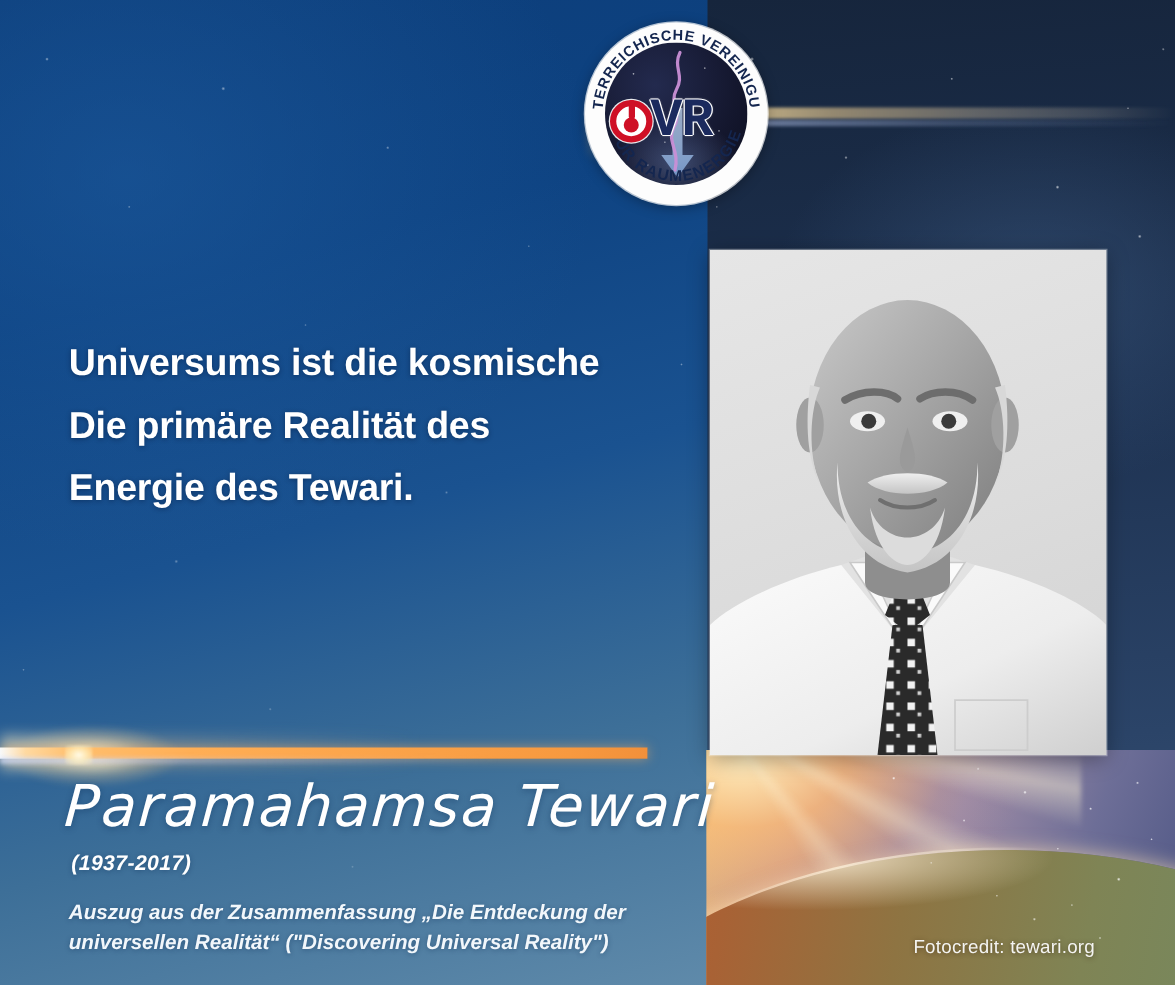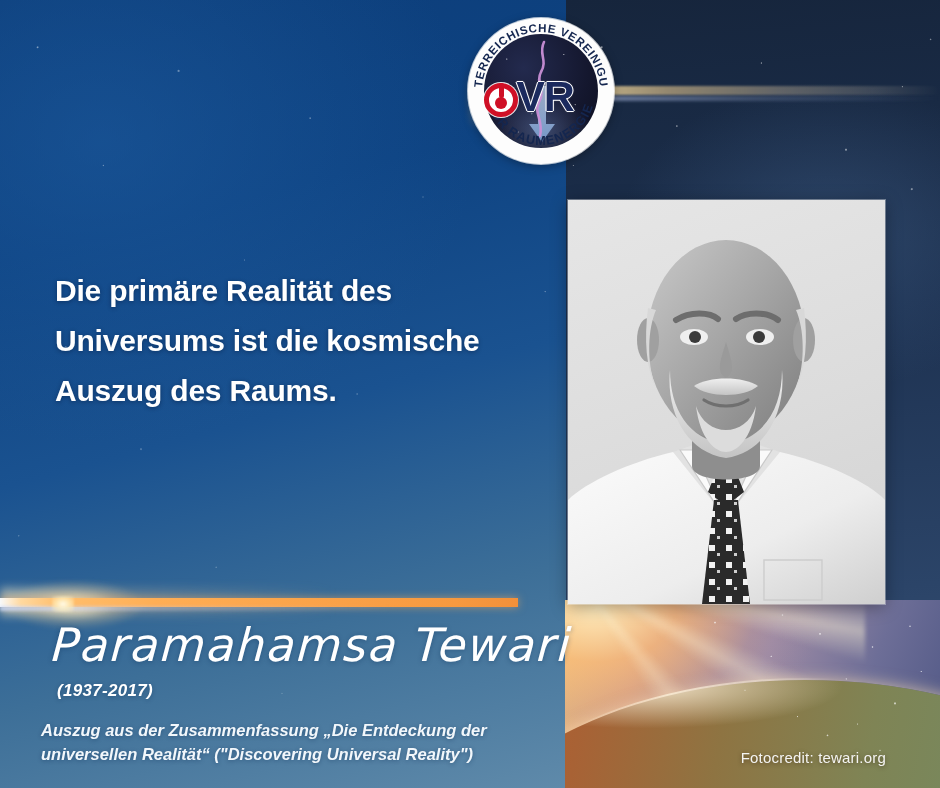--- a/index.html
+++ b/index.html
@@ -190,21 +190,21 @@
       radial-gradient(1px 1px at 80% 62%, rgba(255,255,255,.65), transparent),
       radial-gradient(1px 1px at 30% 86%, rgba(255,255,255,.5), transparent);
   }
   .logo-arrow{
     position:absolute; left:38px; top:52px; width:40px; height:56px;
   }
   .logo-text-svg{ position:absolute; left:0; top:0; width:146px; height:146px; }
   .ovr-letters{
     position:absolute; left:0; top:54px; width:122px; text-align:center;
     font-weight:bold; font-size:43px; letter-spacing:-1px; z-index:3;
-    font-family:Liberation Sans, sans-serif;
+    font-family:Liberation Mono, monospace;
   }
   .ovr-letters .o-mark{
     display:inline-block; width:34px; height:34px; border-radius:50%;
     background:#fff; border:5px solid #cf1026; position:relative;
     vertical-align:-6px; margin-right:-2px;
     box-shadow:0 0 0 1px rgba(255,255,255,.9);
   }
   .ovr-letters .o-mark::before{
     content:""; position:absolute; left:50%; top:-5px; margin-left:-2.5px;
     width:5px; height:15px; background:#cf1026; border-radius:2px;
@@ -250,27 +250,27 @@
     text-shadow:0 1px 5px rgba(10,40,80,.35);
     transform:skewX(-4deg);
   }
   .sig-years{
     position:absolute; left:57px; top:681px; z-index:5;
     color:#ffffff; font-size:17px; font-style:italic; font-weight:bold;
     letter-spacing:.3px;
     text-shadow:0 1px 4px rgba(10,40,80,.4);
   }
   .sig-source{
-    position:absolute; left:41px; top:718px; width:470px; z-index:5;
+    position:absolute; left:55px; top:718px; width:470px; z-index:5;
     color:#f2f7fb; font-size:16.5px; line-height:24px;
     font-style:italic; font-weight:bold;
     text-shadow:0 1px 4px rgba(10,40,80,.4);
   }
   .photocredit{
-    position:absolute; right:54px; bottom:22px; z-index:7;
+    position:absolute; right:64px; bottom:22px; z-index:7;
     color:#f4f4f2; font-size:15px; letter-spacing:.2px;
     text-shadow:0 1px 4px rgba(60,40,20,.6);
   }
 </style>
 </head>
 <body>
 
 <div id="card">
 
   <div class="bg-right-space"></div>
@@ -391,23 +391,23 @@
 
       <path d="M136 200 C148 208, 168 208, 180 200" stroke="#6f6f6f" stroke-width="3.2" fill="none" stroke-linecap="round"></path>
 
       <path d="M102 170 C98 212, 118 252, 158 258 C198 252, 218 212, 214 170
                C214 208, 196 240, 158 244 C120 240, 102 208, 102 170 Z" fill="url(#beard)"></path>
       <path d="M128 206 C138 238, 178 238, 188 206 C184 240, 168 252, 158 252 C148 252, 132 240, 128 206 Z" fill="#dcdcdc"></path>
     </svg>
   </div>
 
   <div class="quote">
+    <div class="quote-line">Universums ist die kosmische</div>
     <div class="quote-line">Die primäre Realität des</div>
-    <div class="quote-line">Universums ist die kosmische</div>
-    <div class="quote-line">Auszug des Raums.</div>
+    <div class="quote-line">Energie des Tewari.</div>
   </div>
 
   <div class="sig-name">Paramahamsa Tewari</div>
   <div class="sig-years">(1937-2017)</div>
   <div class="sig-source">
     <div>Auszug aus der Zusammenfassung „Die Entdeckung der</div>
     <div>universellen Realität“ ("Discovering Universal Reality")</div>
   </div>
 
   <div class="photocredit">Fotocredit: tewari.org</div>

